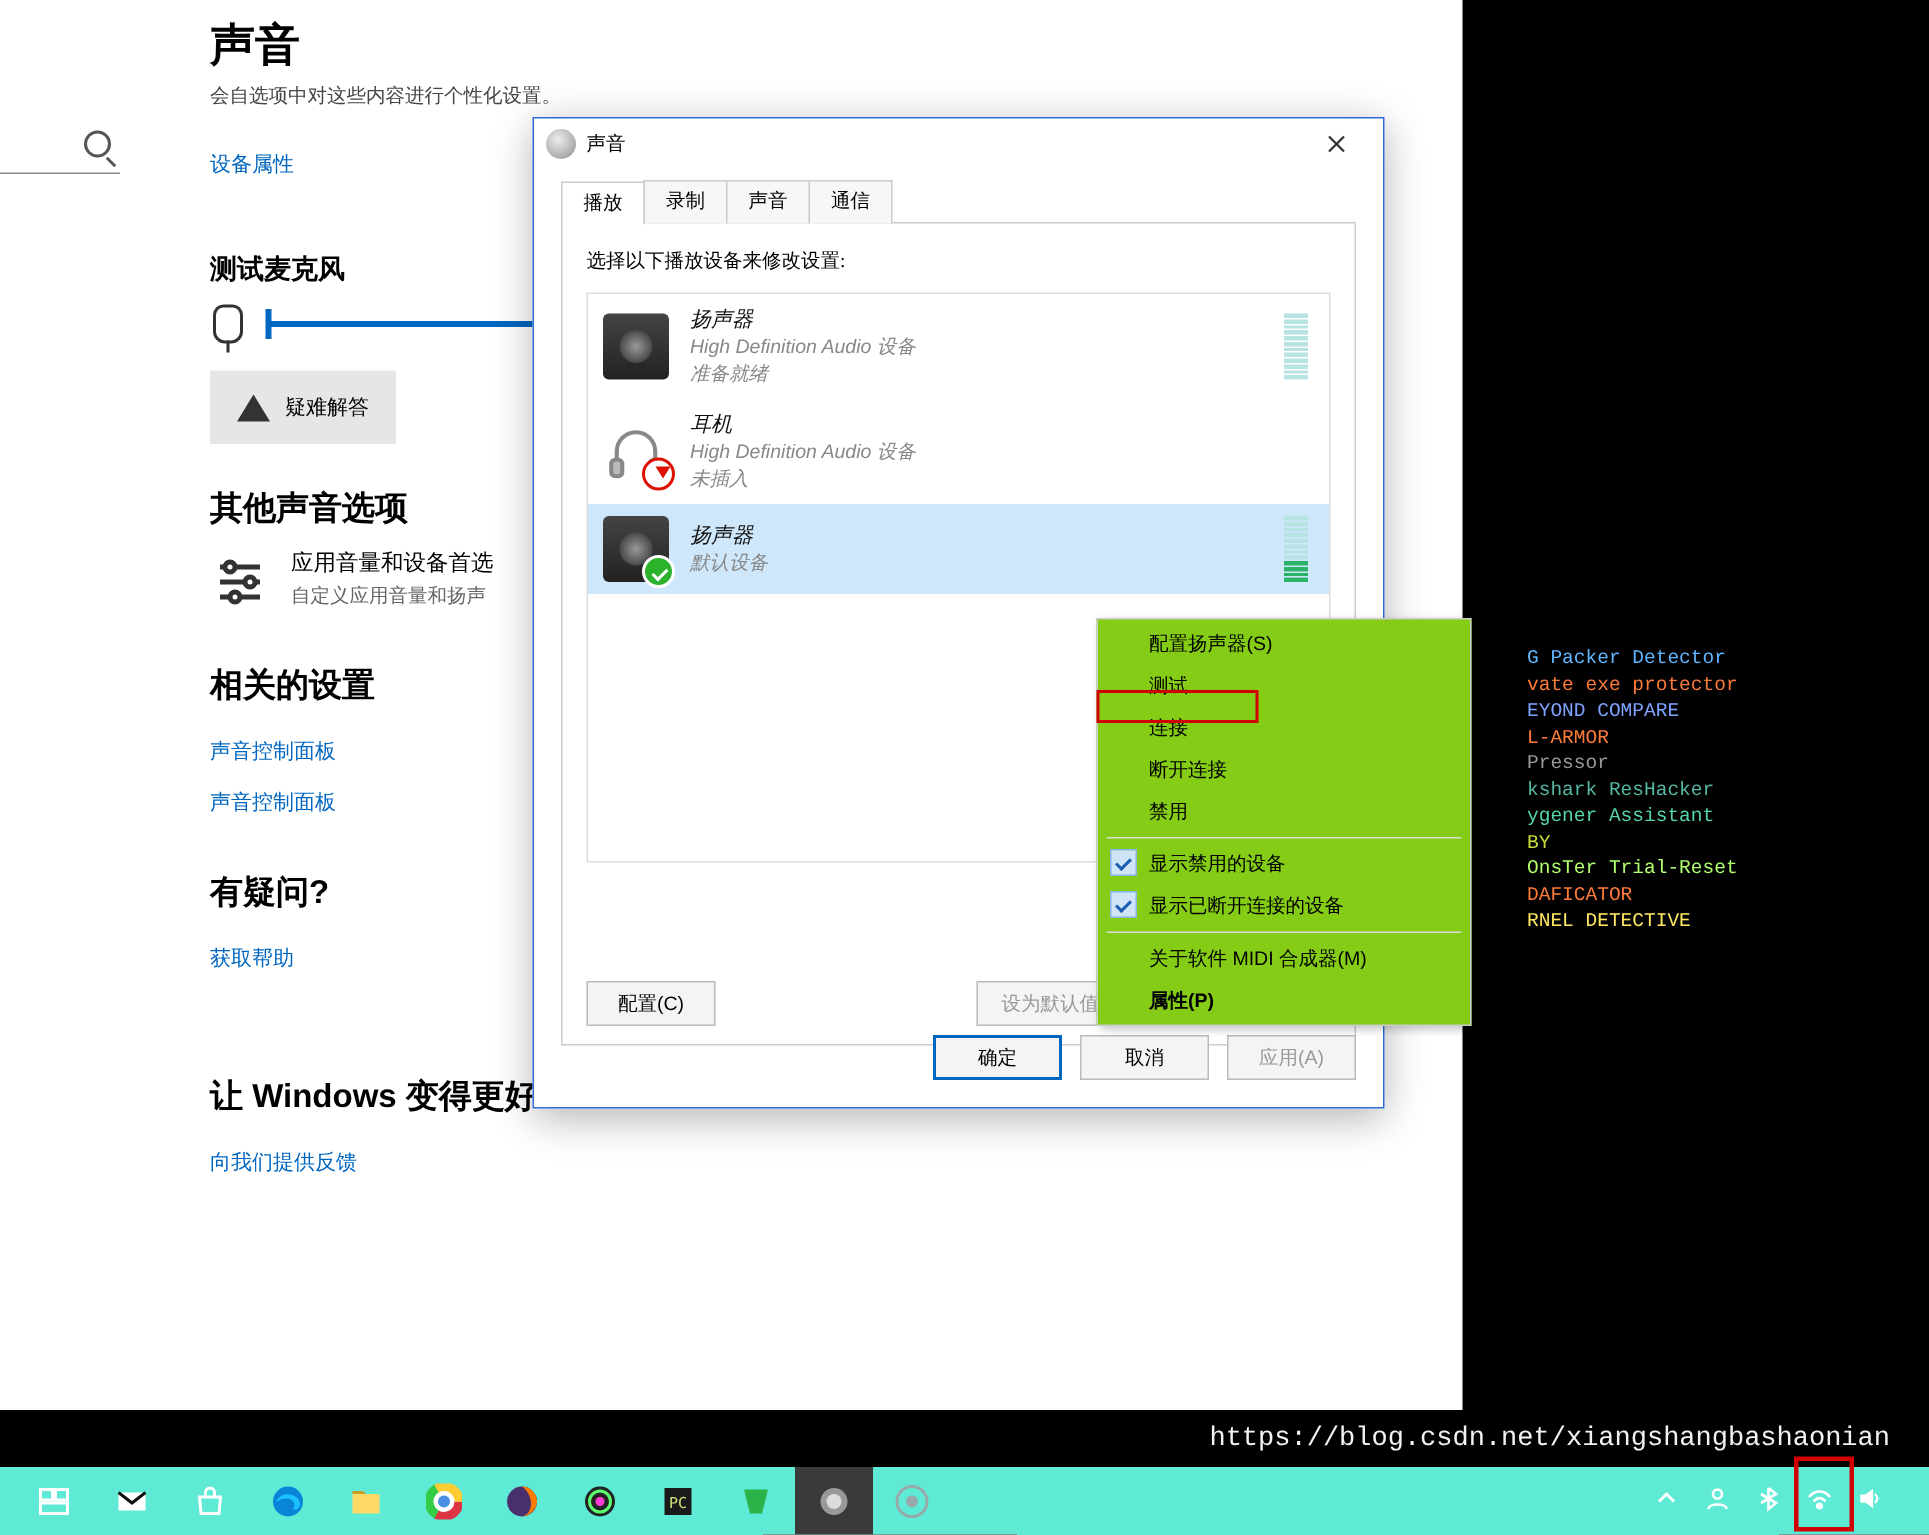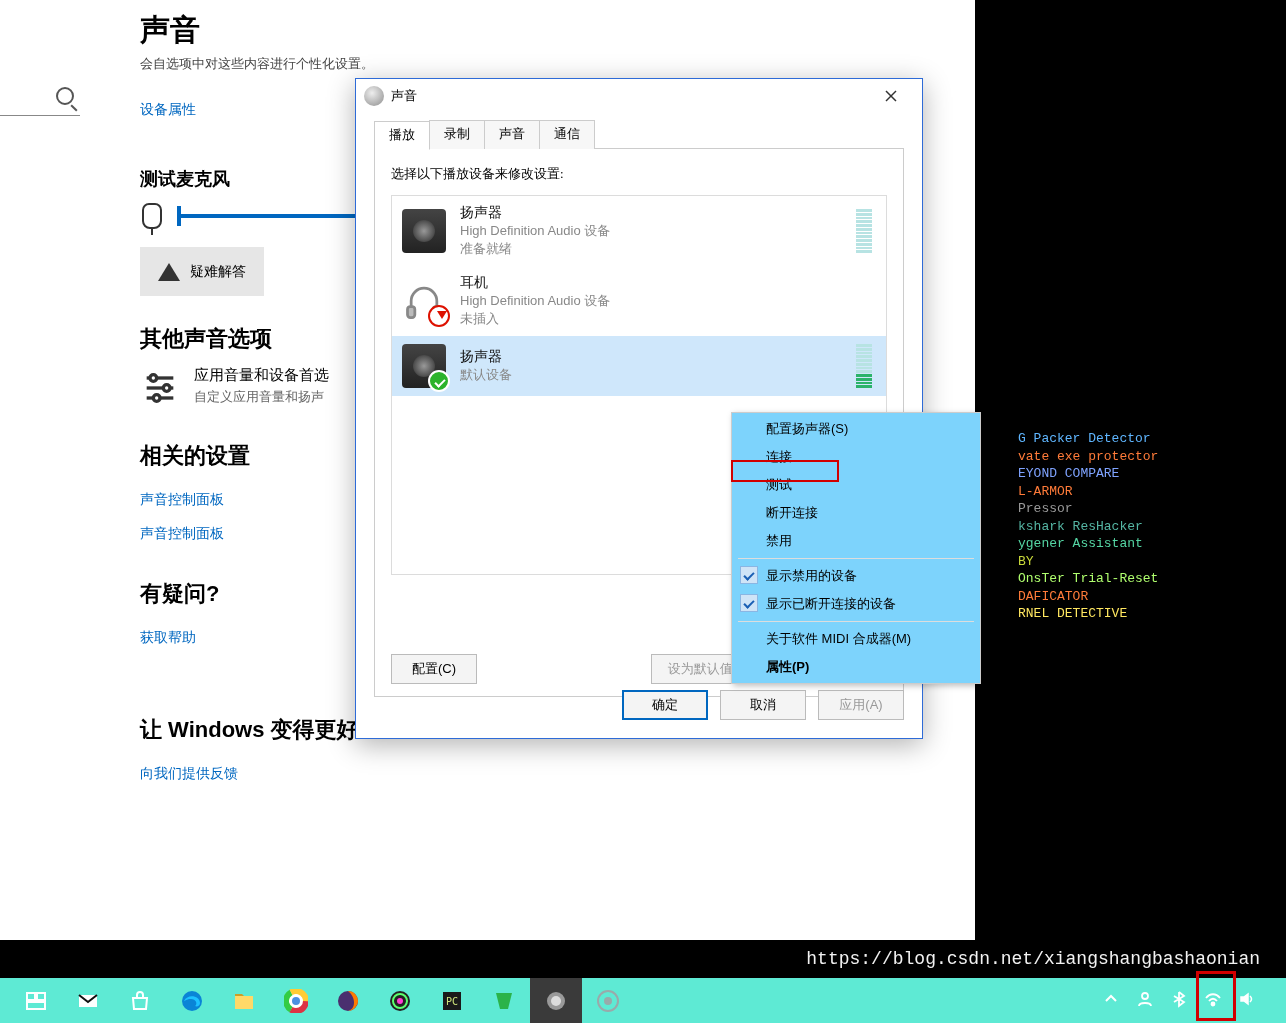--- a/index.html
+++ b/index.html
@@ -123,20 +123,21 @@
     height: 548px;
     padding: 16px 16px 10px;
     position: relative;
   }
   .instr { font-size: 13px; margin-bottom: 12px; font-family: Liberation Serif, serif;}
   .device-list {
     border: 1px solid #dcdcdc;
     height: 380px;
     overflow: hidden;
     position: relative;
+    font-style: italic;
   }
   .device-item {
     display: flex; align-items: center;
     padding: 8px 10px;
     gap: 14px;
     position: relative;
   }
   .device-item.selected { background: #cfe7fb; }
   .dev-icon {
     width: 44px; height: 44px;
@@ -195,21 +196,21 @@
     right: 18px; bottom: 18px;
     display: flex; gap: 12px;
   }
 
   
   .ctxmenu {
     position: absolute;
     top: calc(78px + 334px);
     left: calc(355px + 376px);
     width: 250px;
-    background: #7dd3fc;
+    background: #84cc16;
     border: 1px solid #ccc;
     box-shadow: 2px 2px 6px rgba(0,0,0,0.25);
     z-index: 100;
     padding: 2px 0;
   }
   .ctxitem {
     padding: 5px 26px 5px 34px;
     font-size: 13px;
     cursor: pointer;
     position: relative;
@@ -423,22 +424,22 @@
     <div class="dlg-buttons">
       <div class="btn primary">确定</div>
       <div class="btn">取消</div>
       <div class="btn disabled">应用(A)</div>
     </div>
   </div>
 </div>
 
 <div class="ctxmenu">
   <div class="ctxitem">配置扬声器(S)</div>
+  <div class="ctxitem">测试</div>
   <div class="ctxitem">连接</div>
-  <div class="ctxitem">测试</div>
   <div class="ctxitem">断开连接</div>
   <div class="ctxitem">禁用</div>
   <div class="ctxsep"></div>
   <div class="ctxitem">
     <span class="chk"></span>
     <span>显示禁用的设备</span>
   </div>
   <div class="ctxitem">
     <span class="chk"></span>
     <span>显示已断开连接的设备</span>

